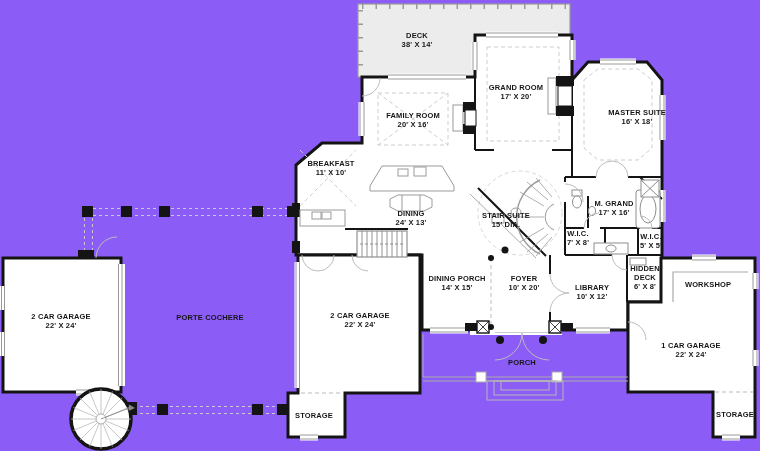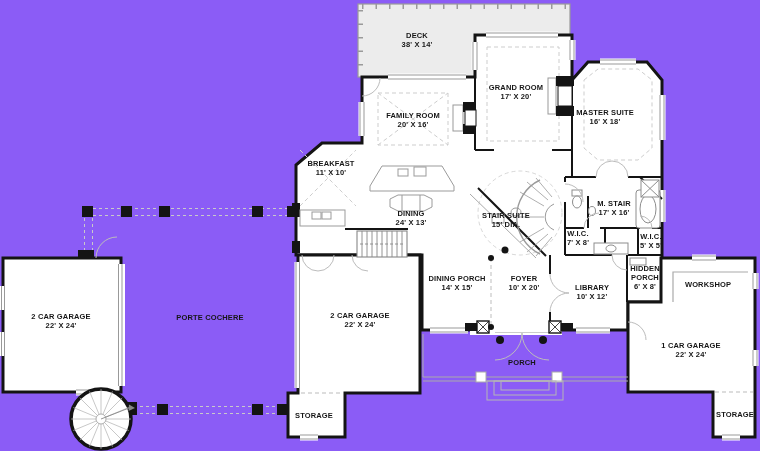--- a/index.html
+++ b/index.html
@@ -326,38 +326,38 @@
       <span class="dm">38' X 14'</span>
     </div>
 <div class="label" style="left:413px;top:120px">
       <span class="nm">FAMILY ROOM</span>
       <span class="dm">20' X 16'</span>
     </div>
 <div class="label" style="left:516px;top:92px">
       <span class="nm">GRAND ROOM</span>
       <span class="dm">17' X 20'</span>
     </div>
-<div class="label" style="left:605px;top:117px">
+<div class="label" style="left:637px;top:117px">
       <span class="nm">MASTER SUITE</span>
       <span class="dm">16' X 18'</span>
     </div>
 <div class="label" style="left:331px;top:168px">
       <span class="nm">BREAKFAST</span>
       <span class="dm">11' X 10'</span>
     </div>
 <div class="label" style="left:411px;top:218px">
       <span class="nm">DINING</span>
       <span class="dm">24' X 13'</span>
     </div>
 <div class="label" style="left:506px;top:220px">
       <span class="nm">STAIR SUITE</span>
       <span class="dm">15' DIA.</span>
     </div>
 <div class="label" style="left:614px;top:208px">
-      <span class="nm">M. STAIR</span>
+      <span class="nm">M. GRAND</span>
       <span class="dm">17' X 16'</span>
     </div>
 <div class="label" style="left:578px;top:238px">
       <span class="nm">W.I.C.</span>
       <span class="dm">7' X 8'</span>
     </div>
 <div class="label" style="left:651px;top:241px">
       <span class="nm">W.I.C.</span>
       <span class="dm">5' X 5'</span>
     </div>
@@ -367,21 +367,21 @@
     </div>
 <div class="label" style="left:524px;top:283px">
       <span class="nm">FOYER</span>
       <span class="dm">10' X 20'</span>
     </div>
 <div class="label" style="left:592px;top:292px">
       <span class="nm">LIBRARY</span>
       <span class="dm">10' X 12'</span>
     </div>
 <div class="label wrap" style="left:645px;top:277px">
-      <span class="nm">HIDDEN PORCH</span>
+      <span class="nm">HIDDEN DECK</span>
       <span class="dm">6' X 8'</span>
     </div>
 <div class="label" style="left:522px;top:362px">
       <span class="nm">PORCH</span>
     </div>
 <div class="label" style="left:61px;top:321px">
       <span class="nm">2 CAR GARAGE</span>
       <span class="dm">22' X 24'</span>
     </div>
 <div class="label" style="left:210px;top:317px">

